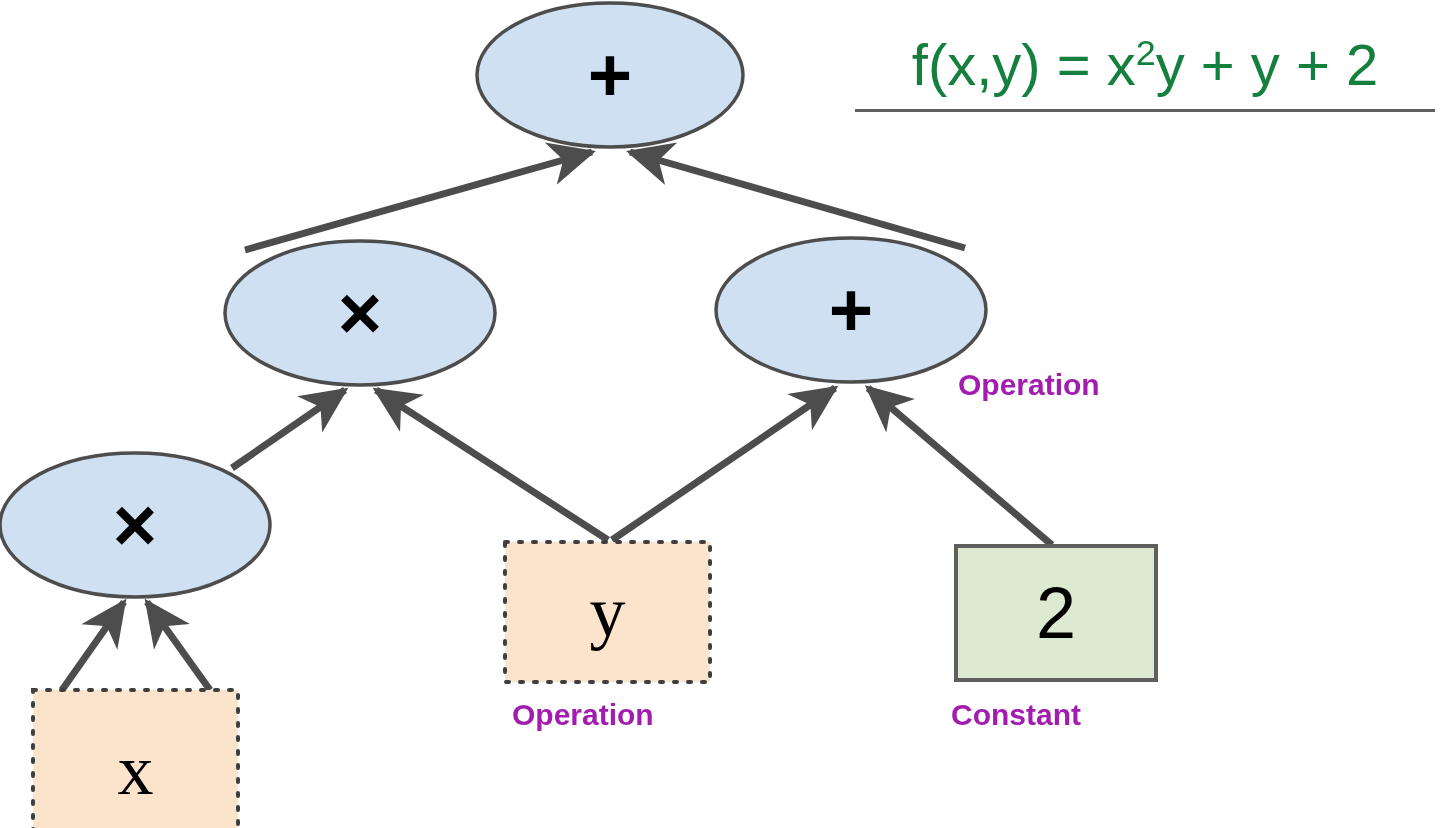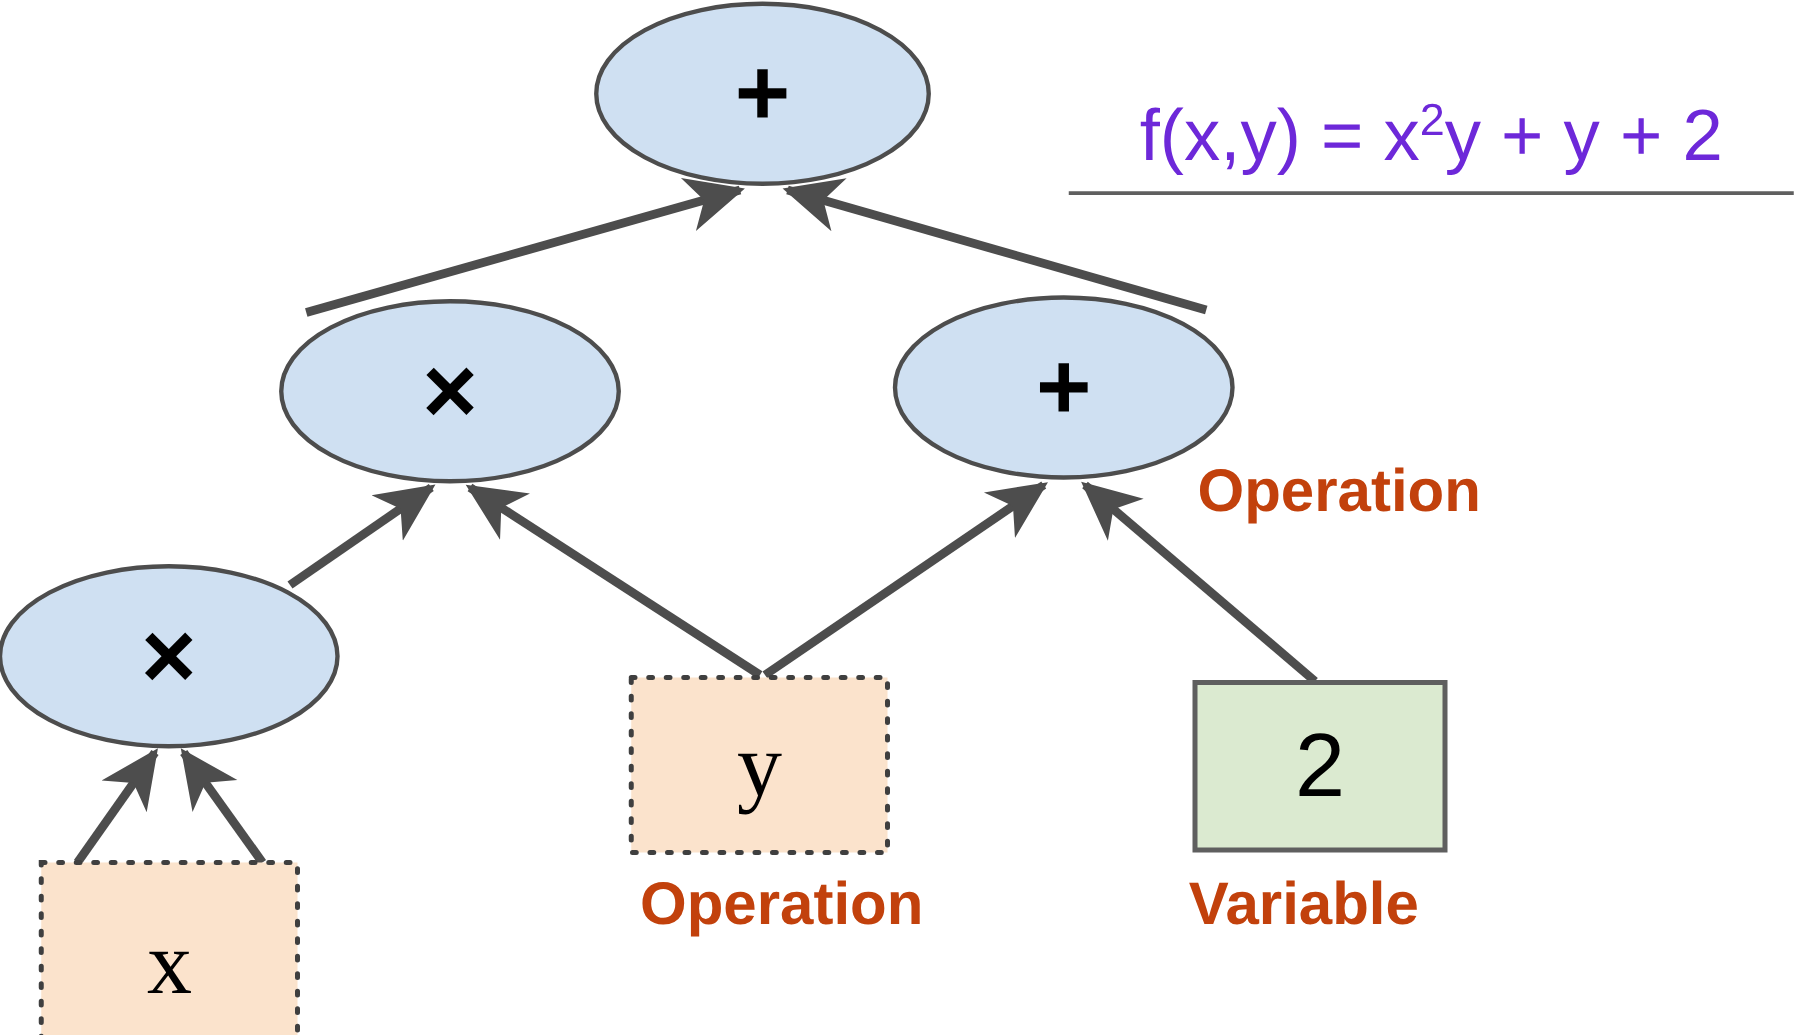--- a/index.html
+++ b/index.html
@@ -50,41 +50,40 @@
     font-weight: normal;
     font-size: 72px;
     line-height: 1;
   }
 
   
   .caption {
     position: absolute;
     font-family: "Liberation Sans", sans-serif;
     font-weight: bold;
-    font-size: 48px;
-    color: #c2410c;
+    font-size: 30px;
+    color: #a21caf;
     white-space: nowrap;
     line-height: 1;
   }
 
   
   #formula-block {
     position: absolute;
     left: 855px;
     top: 33px;
     width: 580px;
   }
   #formula-text {
     font-family: "Liberation Sans", sans-serif;
     font-size: 58px;
-    color: #6d28d9;
+    color: #15803d;
     text-align: center;
     white-space: nowrap;
     line-height: 1.1;
-    margin-top: 44px;
   }
   #formula-text sup {
     font-size: 0.62em;
     vertical-align: super;
     line-height: 0;
   }
   #formula-rule {
     margin-top: 12px;
     height: 3px;
     background: #5f5f5f;
@@ -142,20 +141,20 @@
   <div class="node-glyph var-glyph" style="left:33px; top:690px; width:205px; height:160px;">x</div>
 
   <div class="node-glyph var-glyph" style="left:505px; top:542px; width:205px; height:140px;">y</div>
 
   <div class="node-glyph const-glyph" style="left:956px; top:546px; width:200px; height:134px;">2</div>
 
   <div class="caption" style="left:958px; top:370px;">Operation</div>
 
   <div class="caption" style="left:512px; top:700px;">Operation</div>
 
-  <div class="caption" style="left:951px; top:700px;">Variable</div>
+  <div class="caption" style="left:951px; top:700px;">Constant</div>
 
   <div id="formula-block">
     <div id="formula-text"><span>f(x,y) = x</span><sup>2</sup><span>y + y + 2</span></div>
     <div id="formula-rule"></div>
   </div>
 
 </div>
 
 </body></html>

